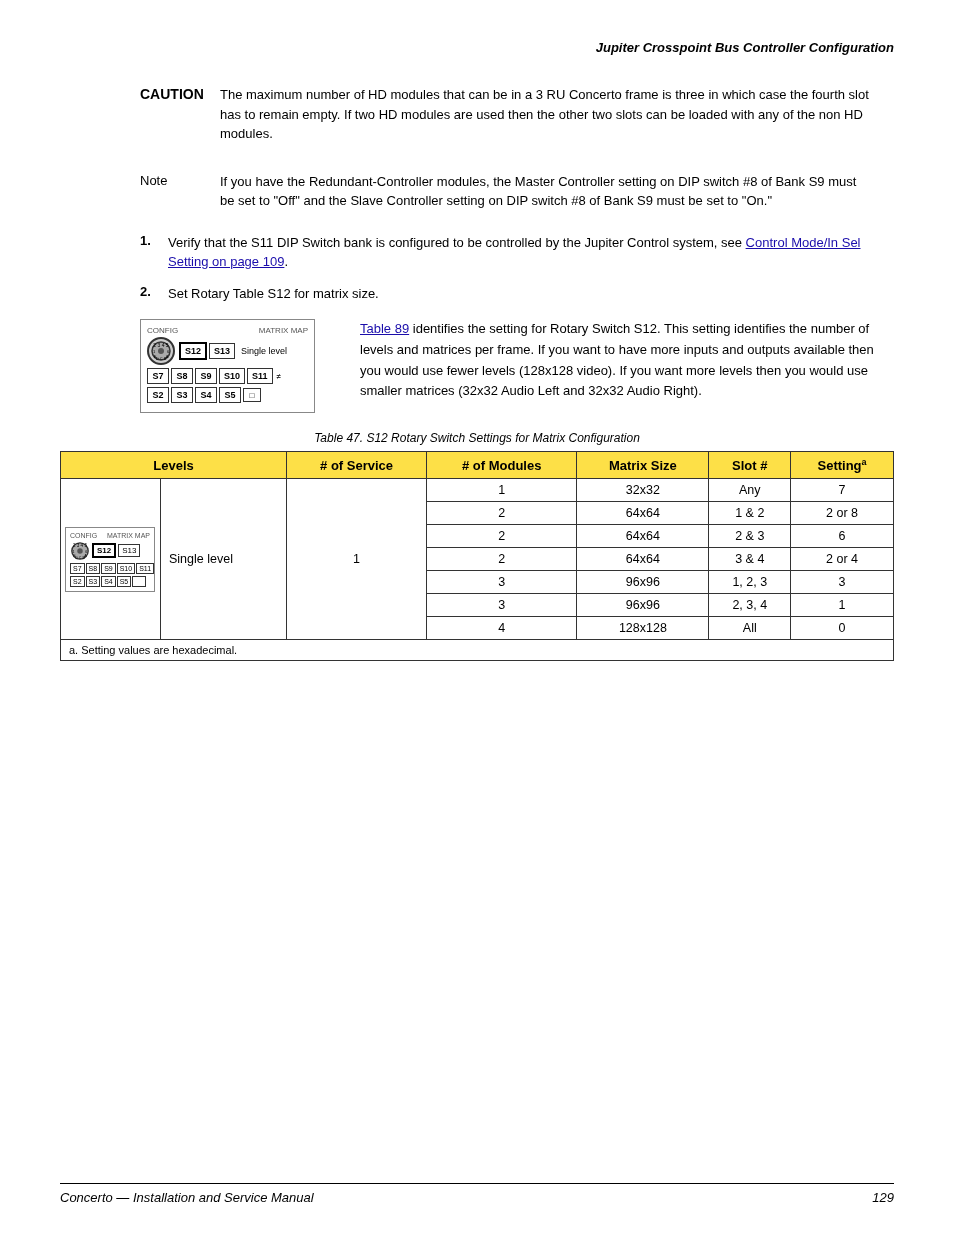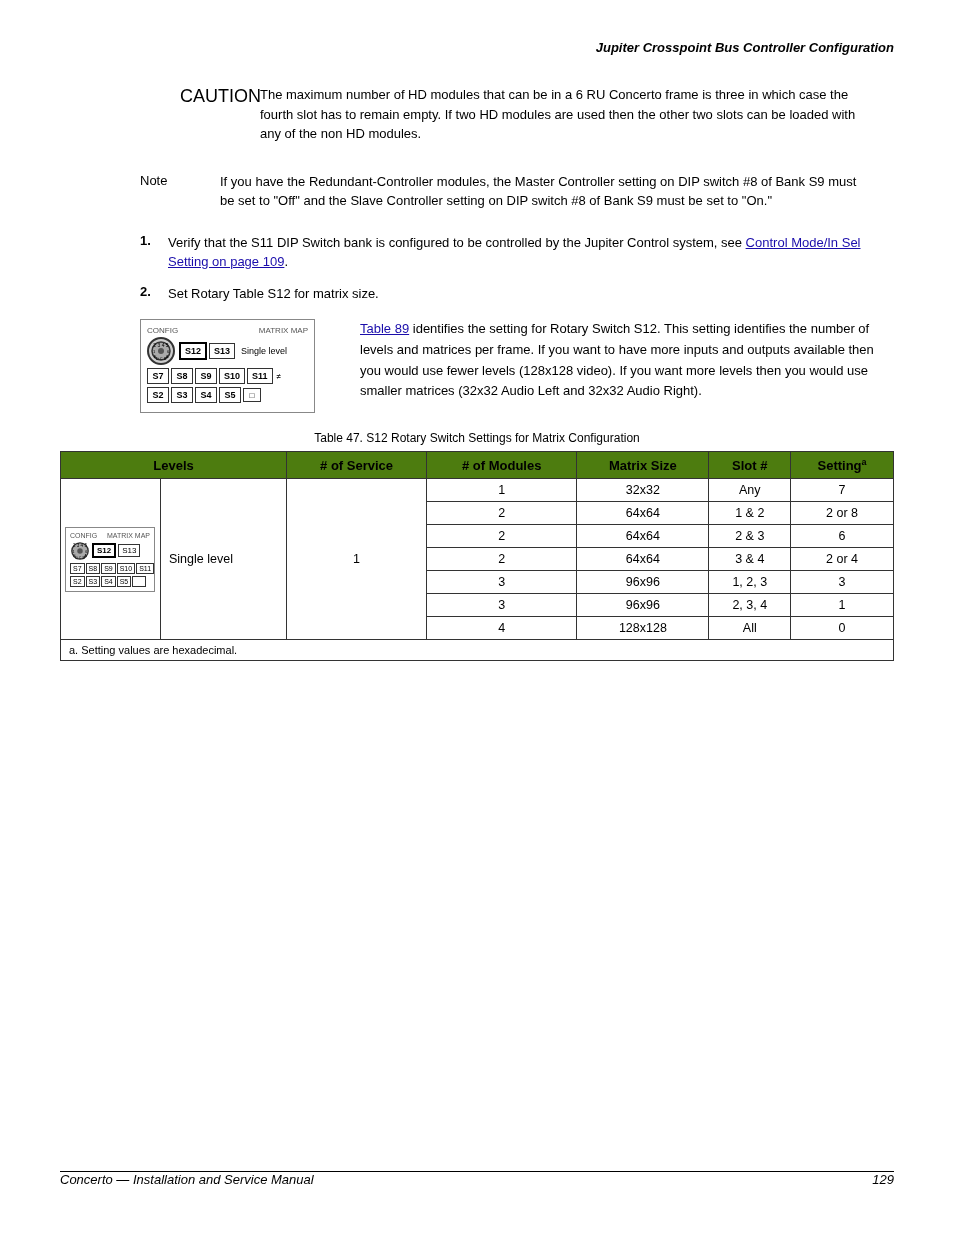--- a/index.html
+++ b/index.html
@@ -26,25 +26,24 @@
       color: #000;
       font-weight: bold;
     }
     .caution-block {
       display: flex;
       margin-bottom: 28px;
       margin-left: 80px;
       margin-right: 20px;
     }
     .caution-label {
-      font-weight: normal;
-      font-size: 18px;
+      font-weight: bold;
+      font-size: 14px;
       min-width: 80px;
       padding-top: 1px;
-      margin-left: 40px;
     }
     .caution-text {
       font-size: 13px;
       line-height: 1.5;
     }
     .section-title {
       font-size: 22px;
       font-weight: bold;
       margin-bottom: 22px;
       margin-top: 10px;
@@ -156,74 +155,76 @@
       border: 1.5px solid #333;
       width: 18px;
       height: 14px;
       display: inline-flex;
       align-items: center;
       justify-content: center;
       font-size: 8px;
     }
     .table-caption {
       font-size: 12px;
+      font-style: italic;
       text-align: center;
       margin-bottom: 6px;
       color: #000;
     }
     
     .data-table {
       width: 100%;
       border-collapse: collapse;
       font-size: 12.5px;
       margin-left: 0;
       margin-bottom: 30px;
     }
     .data-table th {
-      background: #4d7c0f;
+      background: #fde047;
       border: 1.5px solid #333;
       padding: 5px 8px;
       text-align: center;
       font-weight: bold;
       font-size: 13px;
     }
     .data-table td {
       border: 1.5px solid #333;
       padding: 4px 8px;
       text-align: center;
       vertical-align: middle;
       font-size: 12.5px;
     }
     .data-table tr:nth-child(1) td { background: #fff; }
     .footer-bar {
       position: absolute;
-      bottom: 48px;
+      bottom: 30px;
       left: 60px;
       right: 60px;
       display: flex;
       justify-content: space-between;
       align-items: center;
       font-style: italic;
       font-size: 13px;
       border-top: 1px solid #000;
+      padding-top: 6px;
     }
     sup { font-size: 9px; }
   </style>
 </head>
 <body>
 
 <div class="page">
 
   <div class="header-right">
     <span>Jupiter Crosspoint Bus Controller Configuration</span>
   </div>
 
   <div class="caution-block">
     <div class="caution-label">CAUTION</div>
-    <div class="caution-text">The maximum number of HD modules that can be in a 6 RU Concerto frame is three in which case the fourth slot has to remain empty. If two HD modules are used then the other two slots can be loaded with any of the non HD modules.</div>
+    <div class="caution-text">The maximum number of HD modules that can be in a 3 RU Concerto frame is three in which case the fourth slot has to remain empty. If two HD modules are used then the other two slots can be loaded with any of the non HD modules.</div>
   </div>
 
 
   <div class="note-block">
     <div class="note-label">Note</div>
     <div class="note-text">If you have the Redundant-Controller modules, the Master Controller setting on DIP switch #8 of Bank S9 must be set to "Off" and the Slave Controller setting on DIP switch #8 of Bank S9 must be set to "On."</div>
   </div>
 
   <div class="numbered-list">
     <div class="numbered-item">

